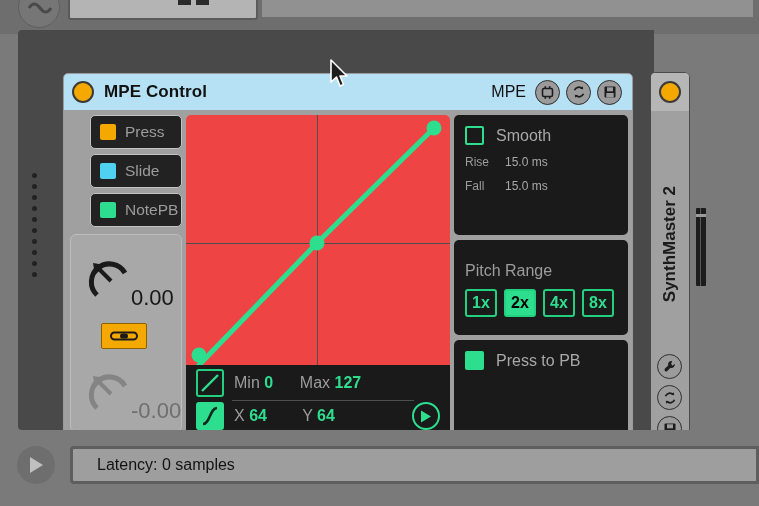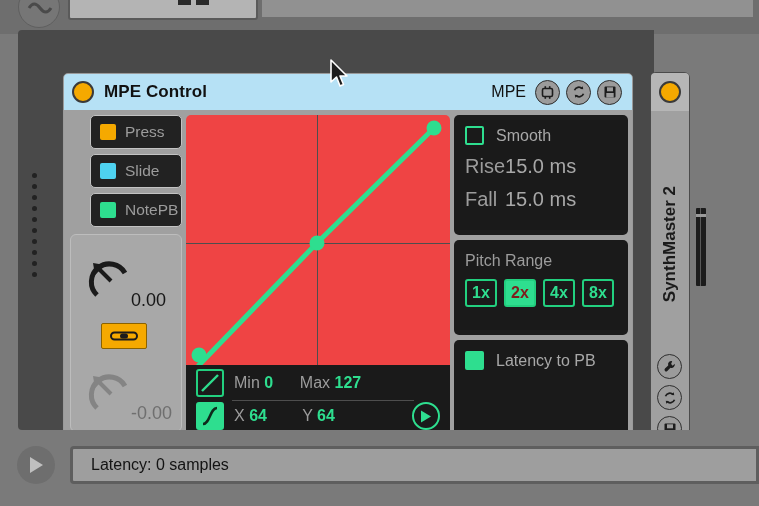--- a/index.html
+++ b/index.html
@@ -77,21 +77,21 @@
   .sw { width: 16px; height: 16px; border-radius: 2px; flex: 0 0 auto; }
   .mode-label { margin-left: 9px; font-size: 15.5px; color: #9c9c9c; }
 
   .knob-panel {
     position: absolute; left: 0; top: 119px; width: 112px; height: 198px;
     background: #a8a8a8; border: 1px solid #bdbdbd; border-radius: 6px;
   }
   .knob-row { position: absolute; display: flex; align-items: flex-end; left: 14px; }
   .knob-row.k1 { top: 20px; }
   .knob-row.k2 { top: 133px; }
-  .knob-val { font-size: 18px; color: #161616; margin-left: -6px; margin-bottom: -4px; }
+  .knob-val { font-size: 22px; color: #161616; margin-left: -6px; margin-bottom: -4px; }
   .knob-val.dim { color: #6f6f6f; }
   .map-btn {
     position: absolute; left: 30px; top: 88px; width: 46px; height: 26px;
     background: #f5a900; border: 1px solid #8a6200; border-radius: 2px;
     display: flex; align-items: center; justify-content: center;
   }
 
   
   .curve-wrap {
     position: absolute; left: 122px; top: 5px; width: 264px; height: 325px;
@@ -124,31 +124,31 @@
   
   .right-col { position: absolute; left: 390px; top: 5px; width: 174px; bottom: 6px; }
   .panel { background: #1a1a1a; border-radius: 5px; position: absolute; left: 0; width: 174px; }
   .panel.p-smooth { top: 0; height: 120px; }
   .panel.p-pitch { top: 125px; height: 95px; }
   .panel.p-note { top: 225px; height: 100px; }
   .chk-row { display: flex; align-items: center; padding: 11px 0 0 11px; }
   .chk { width: 19px; height: 19px; border: 2px solid #2ede8f; border-radius: 2px; flex: 0 0 auto; }
   .chk.on { background: #2ede8f; }
   .chk-label { margin-left: 12px; font-size: 16px; color: #a8a8a8; }
-  .kv { display: flex; align-items: flex-end; padding: 10px 0 0 11px; font-size: 20px; color: #9c9c9c; }
+  .kv { display: flex; align-items: flex-end; padding: 10px 0 0 11px; font-size: 12px; color: #9c9c9c; }
   .kv .k { min-width: 40px; }
   .kv .v { color: #a8a8a8; }
-  .panel-title { padding: 12px 0 0 11px; font-size: 16px; color: #9c9c9c; }
+  .panel-title { padding: 22px 0 0 11px; font-size: 16px; color: #9c9c9c; }
   .pitch-btns { display: flex; gap: 7px; padding: 9px 8px 0 11px; }
   .pbtn {
     width: 32px; height: 28px; border: 2px solid #22d07f; border-radius: 3px;
     display: flex; align-items: center; justify-content: center;
     font-size: 16px; font-weight: 600; color: #2ede8f; background: #1a1a1a;
   }
-  .pbtn.sel { background: #2ede8f; color: #7f1d1d; }
+  .pbtn.sel { background: #2ede8f; color: #000000; }
 
   
   .sm-device {
     position: absolute; left: 633px; top: 43px; width: 38px; height: 376px;
     background: #a0a0a0; border-radius: 5px; box-shadow: 0 0 0 1px #4b4b4b;
   }
   .sm-top {
     position: absolute; left: 0; top: 0; width: 38px; height: 38px;
     background: #b6b6b6; border-radius: 4px 4px 0 0;
     display: flex; align-items: center; justify-content: center;
@@ -177,21 +177,21 @@
   
   .statusbar { position: absolute; left: 0; bottom: 0; width: 759px; height: 76px; background: #7a7a7a; }
   .sb-play {
     position: absolute; left: 17px; top: 16px; width: 38px; height: 38px;
     border-radius: 50%; background: #6e6e6e;
     display: flex; align-items: center; justify-content: center;
   }
   .sb-field {
     position: absolute; left: 70px; top: 16px; right: 0; height: 38px;
     background: #9e9e9e; border: 3px solid #5e5e5e; border-radius: 4px 0 0 4px;
-    display: flex; align-items: center; padding-left: 18px;
+    display: flex; align-items: center; padding-left: 24px;
   }
   .sb-text { font-size: 16px; color: #131313; }
 
   
   .cursor { position: absolute; left: 329px; top: 59px; pointer-events: none; }
 </style>
 </head>
 <body>
 
 <div id="root">
@@ -389,21 +389,21 @@
               <span class="pbtn">1x</span>
               <span class="pbtn sel">2x</span>
               <span class="pbtn">4x</span>
               <span class="pbtn">8x</span>
             </div>
           </div>
 
           <div class="panel p-note">
             <div class="chk-row">
               <span class="chk on"></span>
-              <span class="chk-label">Latency to PB</span>
+              <span class="chk-label">Press to PB</span>
             </div>
           </div>
 
         </div>
       </div>
     </div>
 
     <div class="sm-device">
       <div class="sm-top">
         <span class="activator"></span>

